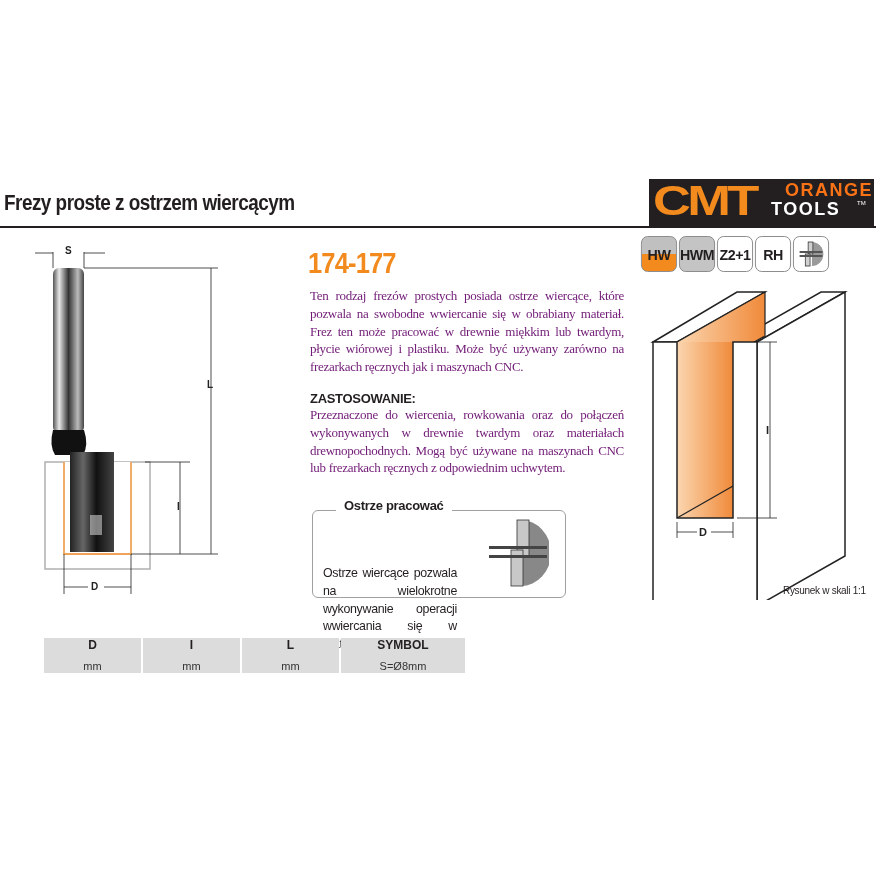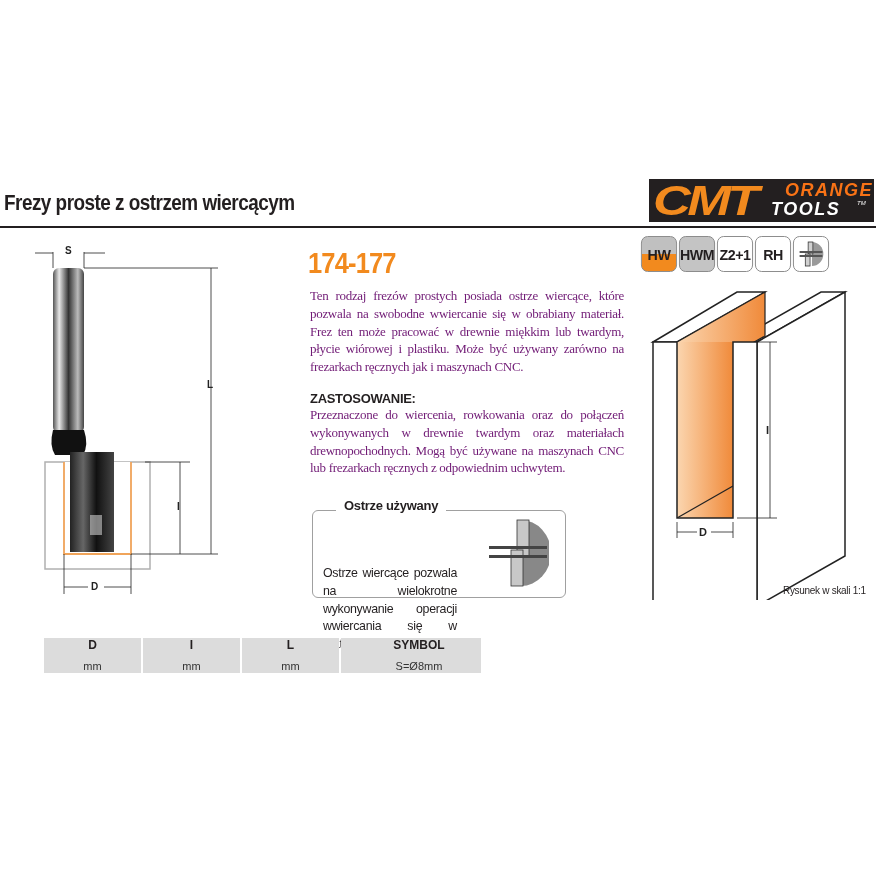--- a/index.html
+++ b/index.html
@@ -1,41 +1,41 @@
 <!DOCTYPE html>
 <html><head>
   <meta charset="utf-8">
   <style>
     html, body { margin:0; padding:0; background:#ffffff; }
     body { width:876px; height:876px; position:relative; overflow:hidden; font-family:"Liberation Sans", sans-serif; color:#231f20; }
     .abs { position:absolute; }
     .title { left:4px; top:190px; font-family:"Liberation Sans", sans-serif; font-weight:bold; font-size:22px; letter-spacing:-0.6px; transform:scaleX(0.86); transform-origin:left top; white-space:nowrap; }
     .rule { left:0; top:226px; width:876px; height:1.5px; background:#231f20; }
-    .logo { left:649px; top:179px; width:225px; height:43px; background:#231f20;font-style:italic; }
+    .logo { left:649px; top:179px; width:225px; height:49px; background:#231f20; }
     .logo-cmt { position:absolute; left:4px; top:0px; font-family:"Liberation Sans", sans-serif; font-weight:900; font-size:42px; line-height:43px; color:#f28a1e; letter-spacing:-3px; transform:scaleX(1.25); transform-origin:left top; }
     .logo-orange { position:absolute; left:136px; top:2px; font-family:"Liberation Sans", sans-serif; font-weight:bold; font-size:18px; line-height:18px; color:#f97316; letter-spacing:1.5px; }
     .logo-tools { position:absolute; left:122px; top:21px; font-family:"Liberation Sans", sans-serif; font-weight:bold; font-size:18px; line-height:18px; color:#ffffff; letter-spacing:1.5px; }
     .logo-tm { position:absolute; left:208px; top:21px; font-size:6px; color:#fff; }
     .badges { left:640px; top:236px; display:flex; }
     .badge { width:38px; height:36px; border:1.5px solid #8a8a8a; border-radius:7px; display:flex; align-items:center; justify-content:center; font-family:"Liberation Sans", sans-serif; font-size:15px; font-weight:bold; letter-spacing:-0.5px; box-sizing:border-box; background:#fff; color:#231f20; transform:scaleX(0.95);}
     .badge.hw { background:linear-gradient(#c0c0c0 0 50%, #f28a1e 50% 100%); }
     .badge.hwm { background:#c4c4c4; }
     .code { left:308px; top:246px; font-family:"Liberation Sans", sans-serif; font-weight:bold; font-size:30px; color:#f28a1e; letter-spacing:-1px; transform:scaleX(0.85); transform-origin:left top; }
     .para { font-family:Liberation Serif, serif; font-size:13px; line-height:17.8px; color:#701a75; text-align:justify; letter-spacing:-0.3px; }
     .p1 { left:310px; top:287px; width:314px; }
     .sub { left:310px; top:391px; font-weight:bold; font-size:13px; letter-spacing:-0.3px; }
     .p2 { left:310px; top:406px; width:314px; }
     .box { left:312px; top:510px; width:252px; height:86px; border:1.5px solid #a0a0a0; border-radius:6px; }
     .box-title { left:336px; top:498px; background:#fff; padding:0 8px; font-weight:bold; font-size:13px; letter-spacing:-0.3px; }
     .box-text { left:323px; top:519px; width:134px; font-size:12.4px; line-height:17.8px; text-align:justify; letter-spacing:-0.3px;margin-top:46px; }
     .scale-label { left:783px; top:585px; font-size:10px; letter-spacing:-0.3px; }
     table.specs { position:absolute; left:42px; top:636px; border-collapse:separate; border-spacing:2px; }
     table.specs td { background:#dcdcdc; text-align:center; font-family:"Liberation Sans", sans-serif; padding:0; }
     .hrow td { height:34px; width:97px; vertical-align:middle; }
-    .hrow td.sym { width:124px;padding-left:16px; }
+    .hrow td.sym { width:124px; }
     .h-main { display:block; font-weight:bold; font-size:12px; line-height:14px; }
     .h-unit { display:block; font-size:11px; line-height:13px; color:#333;margin-top:8px; }
     .vrow td { height:16px; font-size:12px; line-height:16px; }
     .sym-val { font-weight:bold; color:#1c3a6e; background:#bcd3ea; padding:0 2px; }
     svg text { font-family:"Liberation Sans", sans-serif; }
   </style>
 </head>
 <body>
 
 <div class="abs title">Frezy proste z ostrzem wiercącym</div>
@@ -113,21 +113,21 @@
   <rect x="53" y="340" width="16" height="12" fill="#fff"></rect>
   <text x="56" y="350" font-size="10" font-weight="bold" fill="#222">D</text>
 </svg>
 
 <div class="abs code">174-177</div>
 <div class="abs para p1">Ten rodzaj frezów prostych posiada ostrze wiercące, które pozwala na swobodne wwiercanie się w obrabiany materiał. Frez ten może pracować w drewnie miękkim lub twardym, płycie wiórowej i plastiku. Może być używany zarówno na frezarkach ręcznych jak i maszynach CNC.</div>
 <div class="abs sub">ZASTOSOWANIE:</div>
 <div class="abs para p2">Przeznaczone do wiercenia, rowkowania oraz do połączeń wykonywanych w drewnie twardym oraz materiałach drewnopochodnych. Mogą być używane na maszynach CNC lub frezarkach ręcznych z odpowiednim uchwytem.</div>
 
 <div class="abs box"></div>
-<div class="abs box-title">Ostrze używany</div>
+<div class="abs box-title">Ostrze pracować</div>
 <div class="abs box-text">Ostrze wiercące pozwala na wielokrotne wykonywanie operacji wwiercania się w materiał.</div>
 <svg class="abs" style="left:487px;top:518px;" width="62" height="70" viewBox="0 0 62 70">
   <path d="M34 2 A30 33 0 0 1 34 68 Z" fill="#888"></path>
   <rect x="30" y="2" width="12" height="36" fill="#c8c8c8" stroke="#333" stroke-width="0.8"></rect>
   <rect x="24" y="32" width="12" height="36" fill="#c8c8c8" stroke="#333" stroke-width="0.8"></rect>
   <rect x="2" y="28" width="58" height="3" fill="#444"></rect>
   <rect x="2" y="37" width="58" height="3" fill="#444"></rect>
 </svg>
 
 <svg class="abs" style="left:645px;top:290px;" width="220" height="310" viewBox="0 0 220 310">

